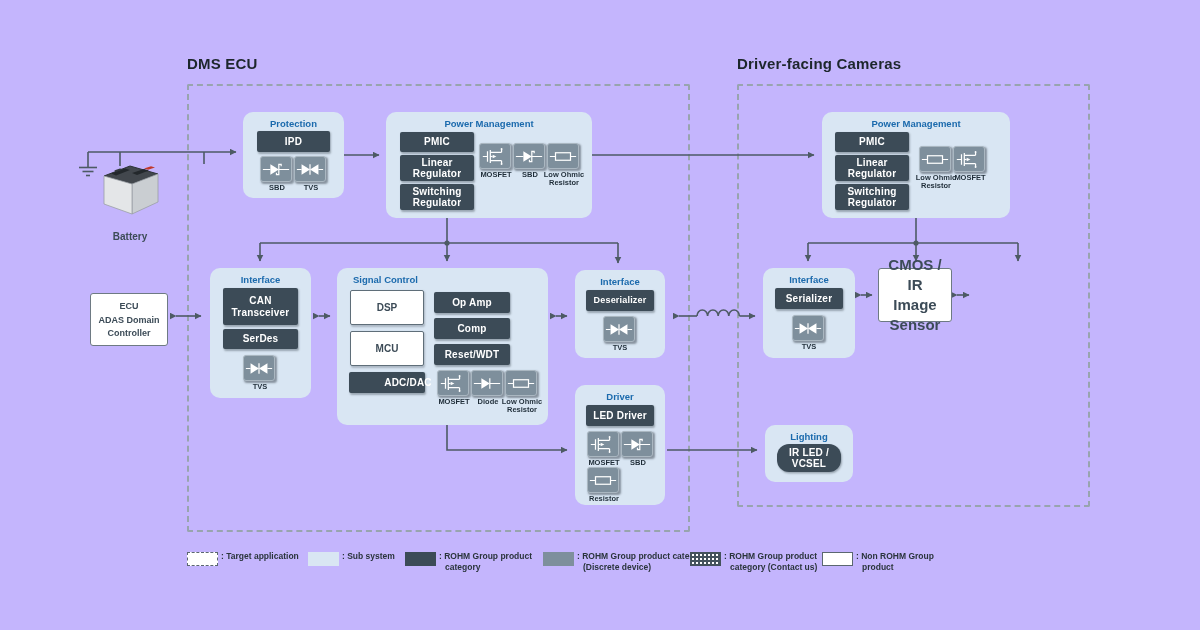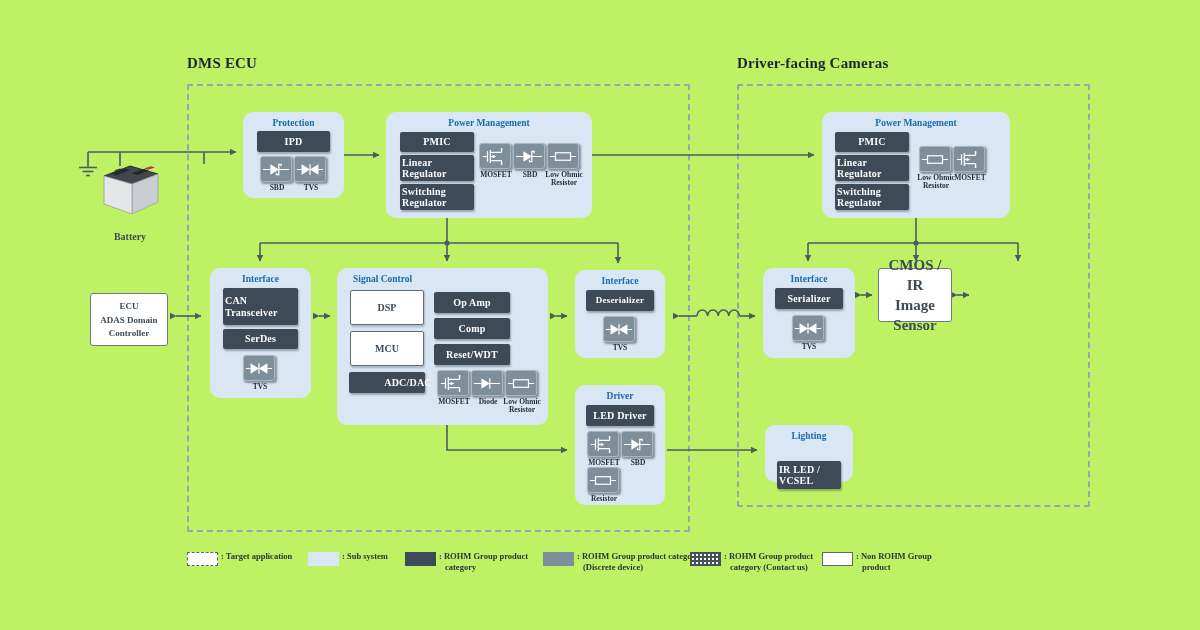--- a/index.html
+++ b/index.html
@@ -1,28 +1,28 @@
 <!DOCTYPE html>
 <html><head>
 <meta charset="utf-8">
 <style>
   html,body{margin:0;padding:0;background:#fff;}
   #stage{
-    position:relative;width:1200px;height:630px;background:#bef264;overflow:hidden;
-    font-family:Liberation Serif, serif;
+    position:relative;width:1200px;height:630px;background:#c4b5fd;overflow:hidden;
+    font-family:Liberation Sans, sans-serif;
   }
   .region{position:absolute;border:2px dashed #98a4ae;border-radius:2px;z-index:1;}
   .region-title{position:absolute;font-size:15px;font-weight:700;color:#1d262c;letter-spacing:.2px;z-index:3;}
   .overlay{position:absolute;left:0;top:0;z-index:2;}
   .panel{position:absolute;background:#d9e6f3;border-radius:10px;z-index:3;}
   .panel-header{position:absolute;top:6px;left:0;width:100%;text-align:center;
     font-size:9.5px;font-weight:700;color:#1b6aad;}
   .panel-header.left{text-align:left;padding-left:16px;width:auto;}
   .prod{position:absolute;background:#3c4b57;color:#fff;border-radius:2px;
-    display:flex;align-items:center;justify-content:center;
+    display:flex;align-items:center;justify-content:center;text-align:center;
     font-size:10px;font-weight:700;line-height:1.12;letter-spacing:.2px;
     box-shadow:1px 1.5px 2px rgba(35,45,55,.35);padding:1px 2px;box-sizing:border-box;}
   .prod.fit{font-size:9px;}
   .whitebox{position:absolute;background:#fff;border:1.4px solid #5f6e79;border-radius:2px;
     display:flex;flex-direction:column;align-items:center;justify-content:center;text-align:center;
     font-size:10px;font-weight:700;color:#3c4b57;line-height:1.2;
     box-shadow:1px 1.5px 2px rgba(35,45,55,.25);box-sizing:border-box;}
   .chip{position:absolute;width:14px;z-index:4;}
   .chip-box{width:32px;height:26px;background:#7e8f9c;border:1px solid #aab7c1;border-radius:3px;
     box-shadow:1.5px 1.5px 2px rgba(35,45,55,.45);display:flex;align-items:center;justify-content:center;box-sizing:border-box;}
@@ -347,21 +347,21 @@
   </div>
 
   <div class="node" style="left:878px;top:268px;width:74px;height:54px;font-size:15px;line-height:1.35;">
     <div>CMOS / IR</div>
     <div>Image Sensor</div>
   </div>
 
 
   <div class="panel" style="left:765px;top:425px;width:88px;height:57px;">
     <div class="panel-header">Lighting</div>
-    <div class="prod" style="left:12px;top:36px;width:64px;height:28px;">IR LED / VCSEL</div>
+    <div class="prod" style="left:12px;top:19px;width:64px;height:28px;border-radius:12px;">IR LED / VCSEL</div>
   </div>
 
   <div class="legend-item" style="left:187px;top:551px;">
     <div class="sw target"></div>
     <div class="legend-label" style="width:85px;">: Target application</div>
   </div>
   <div class="legend-item" style="left:308px;top:551px;">
     <div class="sw subsystem"></div>
     <div class="legend-label" style="width:60px;">: Sub system</div>
   </div>

